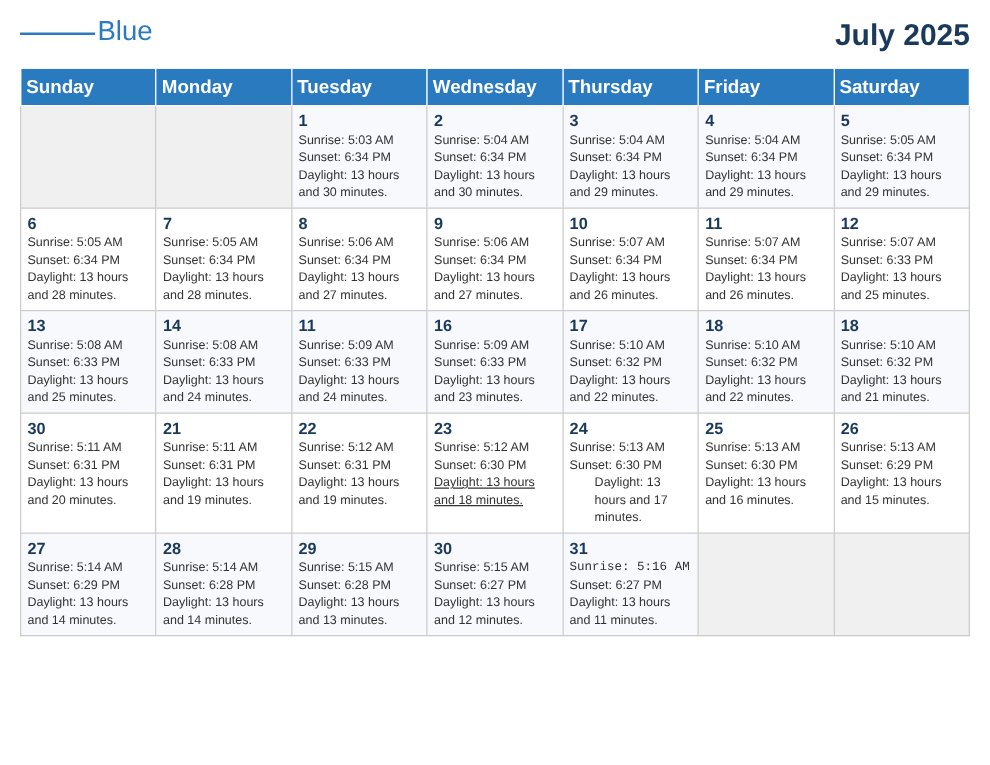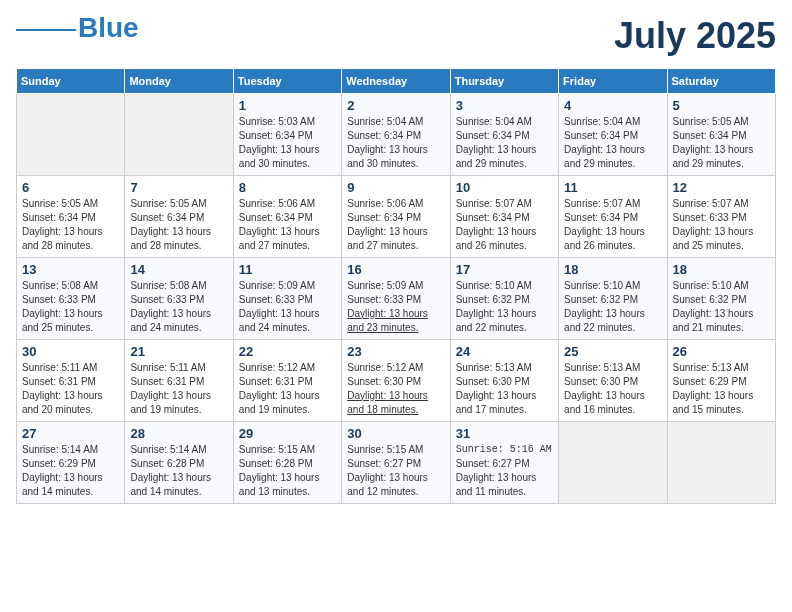--- a/index.html
+++ b/index.html
@@ -36,37 +36,37 @@
     .logo-line {
       width: 60px;
       height: 2px;
       background: #2a7abf;
       margin-top: 3px;
     }
     .title-block {
       text-align: right;
     }
     .month-title {
-      font-size: 36px;
+      font-size: 24px;
       font-weight: bold;
       color: #1a3a5c;
       line-height: 1.1;
     }
     .subtitle {
       font-size: 15px;
       color: #333;
     }
     table {
       width: 100%;
       border-collapse: collapse;
     }
     thead tr th {
       background: #2a7abf;
       color: #fff;
-      font-size: 11px;
+      font-size: 15px;
       font-weight: bold;
       padding: 6px 4px;
       text-align: left;
       border: 1px solid #fff;
     }
     tbody tr td {
       border: 1px solid #ccc;
       vertical-align: top;
       padding: 4px 5px;
       font-size: 10.5px;
@@ -97,21 +97,21 @@
       background: #f0f0f0 !important;
     }
   </style>
 </head>
 <body>
 
 <div class="header">
   <div class="logo">
     <div style="display:flex;align-items:center;margin-top:-4px;">
       <div class="logo-line"></div>
-      <span style="font-size:28px;font-weight:bold;color:#2a7abf;margin-left:2px;">Blue</span>
+      <span style="font-size:22px;font-weight:normal;color:#2a7abf;margin-left:2px;">Blue</span>
     </div>
   </div>
   <div class="title-block">
     <div class="month-title">July 2025</div>
   </div>
 </div>
 
 <table>
   <thead>
     <tr>
@@ -250,21 +250,21 @@
             <span style="display: block;">Sunrise: 5:09 AM</span>
             <span style="display: block;">Sunset: 6:33 PM</span>
             <span style="display: block;">Daylight: 13 hours and 24 minutes.</span>
           </div>
         </td>
         <td>
           <span class="day-num">16</span>
           <div class="day-info">
             <span style="display: block;">Sunrise: 5:09 AM</span>
             <span style="display: block;">Sunset: 6:33 PM</span>
-            <span style="display: block; text-decoration: underline;">Daylight: 13 hours and 23 minutes.</span>
+            <span style="display: block;">Daylight: 13 hours and 23 minutes.</span>
           </div>
         </td>
         <td>
           <span class="day-num">17</span>
           <div class="day-info">
             <span style="display: block;">Sunrise: 5:10 AM</span>
             <span style="display: block;">Sunset: 6:32 PM</span>
             <span style="display: block;">Daylight: 13 hours and 22 minutes.</span>
           </div>
         </td>
@@ -316,21 +316,21 @@
             <span style="display: block;">Sunrise: 5:12 AM</span>
             <span style="display: block;">Sunset: 6:30 PM</span>
             <span style="display: block; text-decoration: underline;">Daylight: 13 hours and 18 minutes.</span>
           </div>
         </td>
         <td>
           <span class="day-num">24</span>
           <div class="day-info">
             <span style="display: block;">Sunrise: 5:13 AM</span>
             <span style="display: block;">Sunset: 6:30 PM</span>
-            <span style="display: block;">Daylight: 13 hours and 17 minutes.</span>
+            <span style="display: block; margin-left: 20px;">Daylight: 13 hours and 17 minutes.</span>
           </div>
         </td>
         <td>
           <span class="day-num">25</span>
           <div class="day-info">
             <span style="display: block;">Sunrise: 5:13 AM</span>
             <span style="display: block;">Sunset: 6:30 PM</span>
             <span style="display: block;">Daylight: 13 hours and 16 minutes.</span>
           </div>
         </td>

